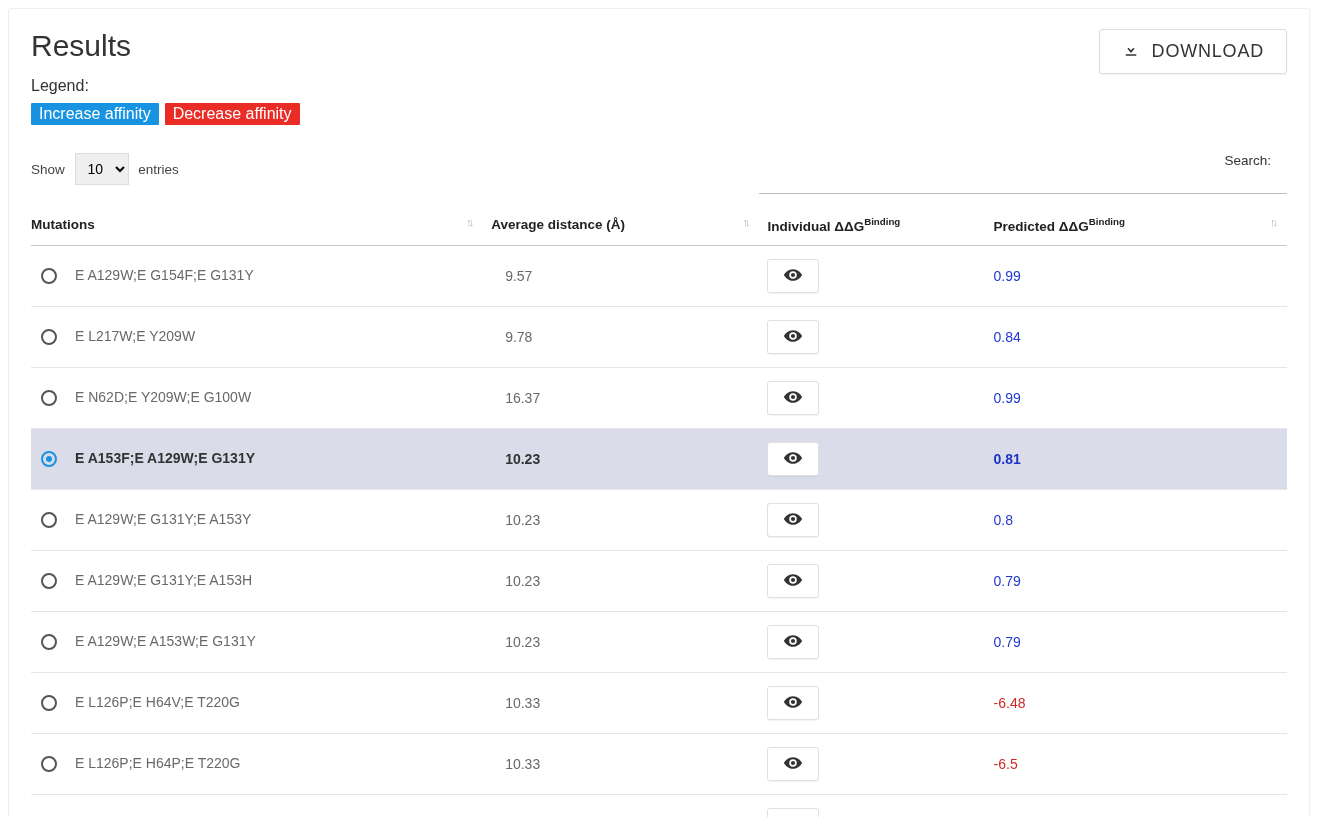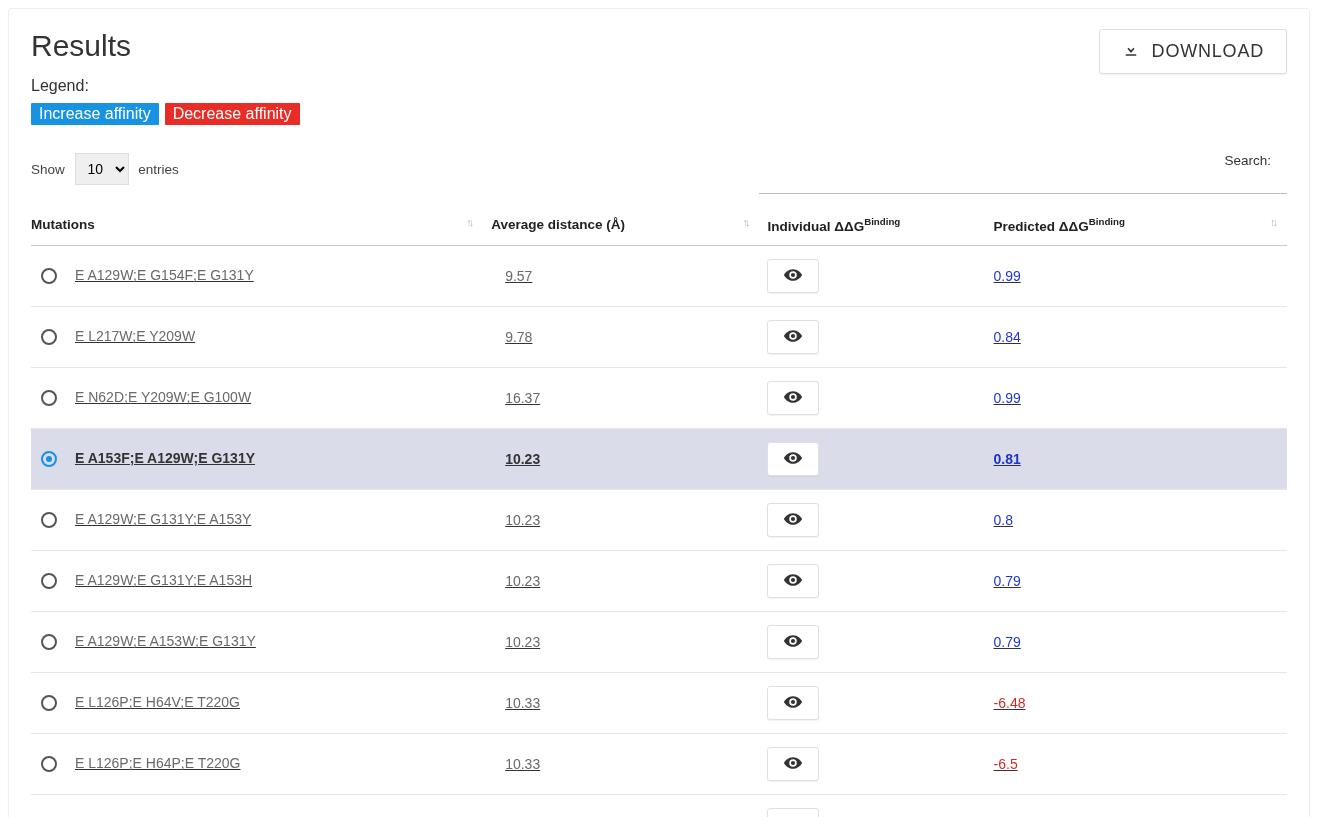--- a/index.html
+++ b/index.html
@@ -96,21 +96,21 @@
   thead tr.pre th.bordered { border-top: 1px solid #bbb; }
   .sorter {
     position: absolute;
     right: 12px;
     top: 50%;
     transform: translateY(-50%);
     color: #b5b5b5;
     font-size: 11px;
     letter-spacing: -3px;
   }
-  tbody tr { border-bottom: 1px solid #e6e6e6; text-decoration: underline; }
+  tbody tr { border-bottom: 1px solid #e6e6e6; }
   tbody td {
     padding: 13px 8px;
     font-size: 14px;
     color: #696969;
     vertical-align: middle;
   }
   tbody tr.selected {
     background: #dadce9;
   }
   tbody tr.selected td { color: #333; font-weight: 700; }

